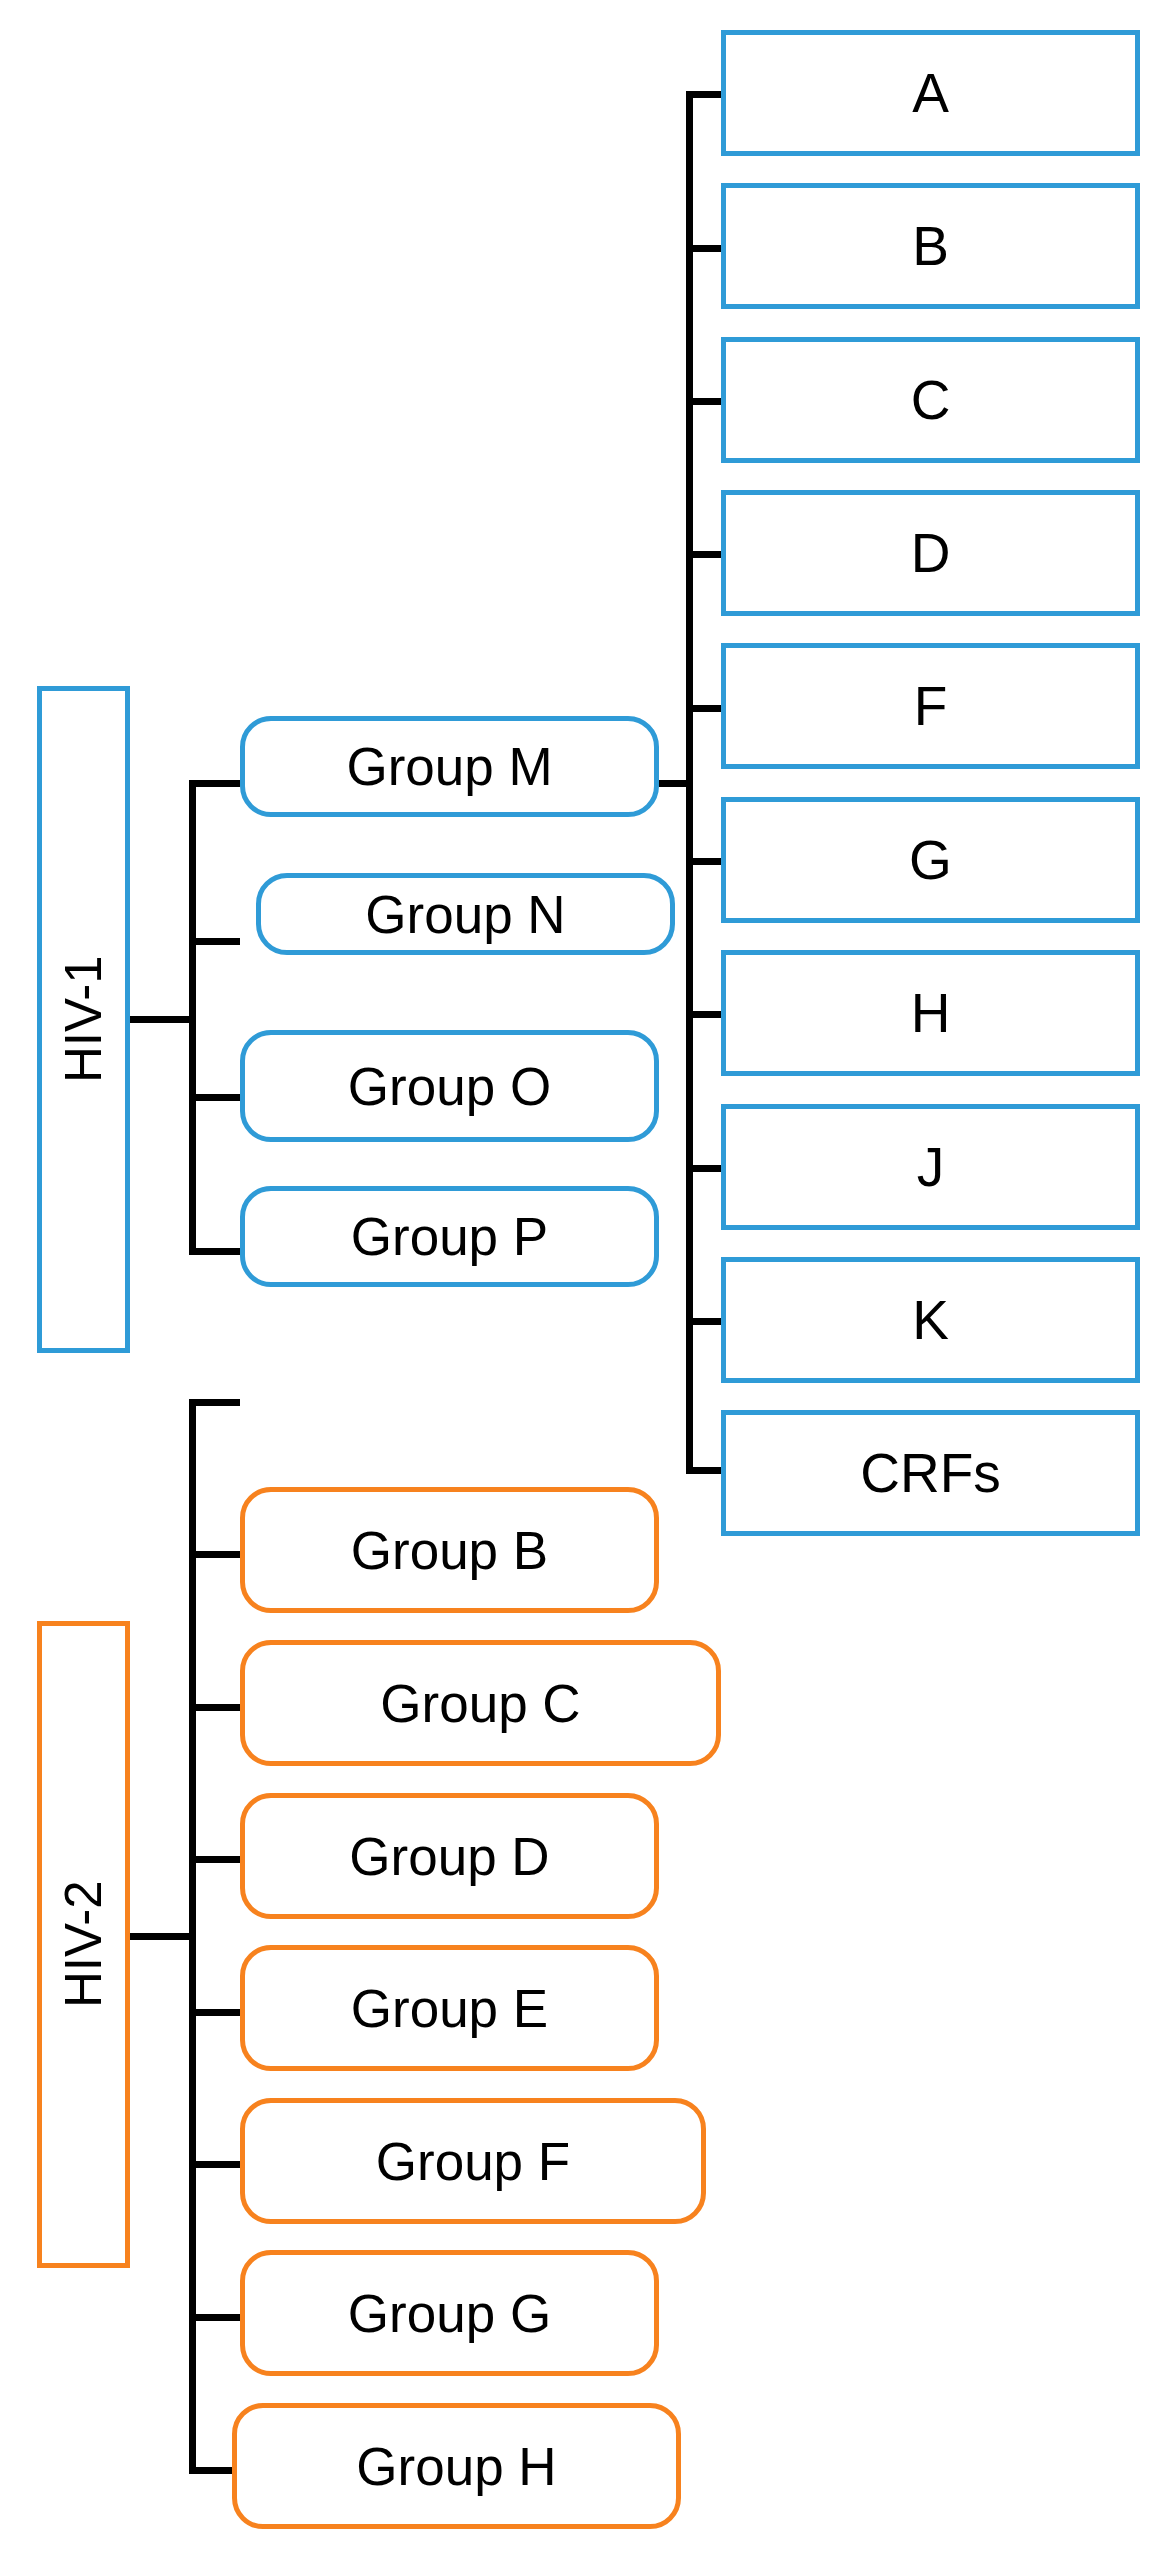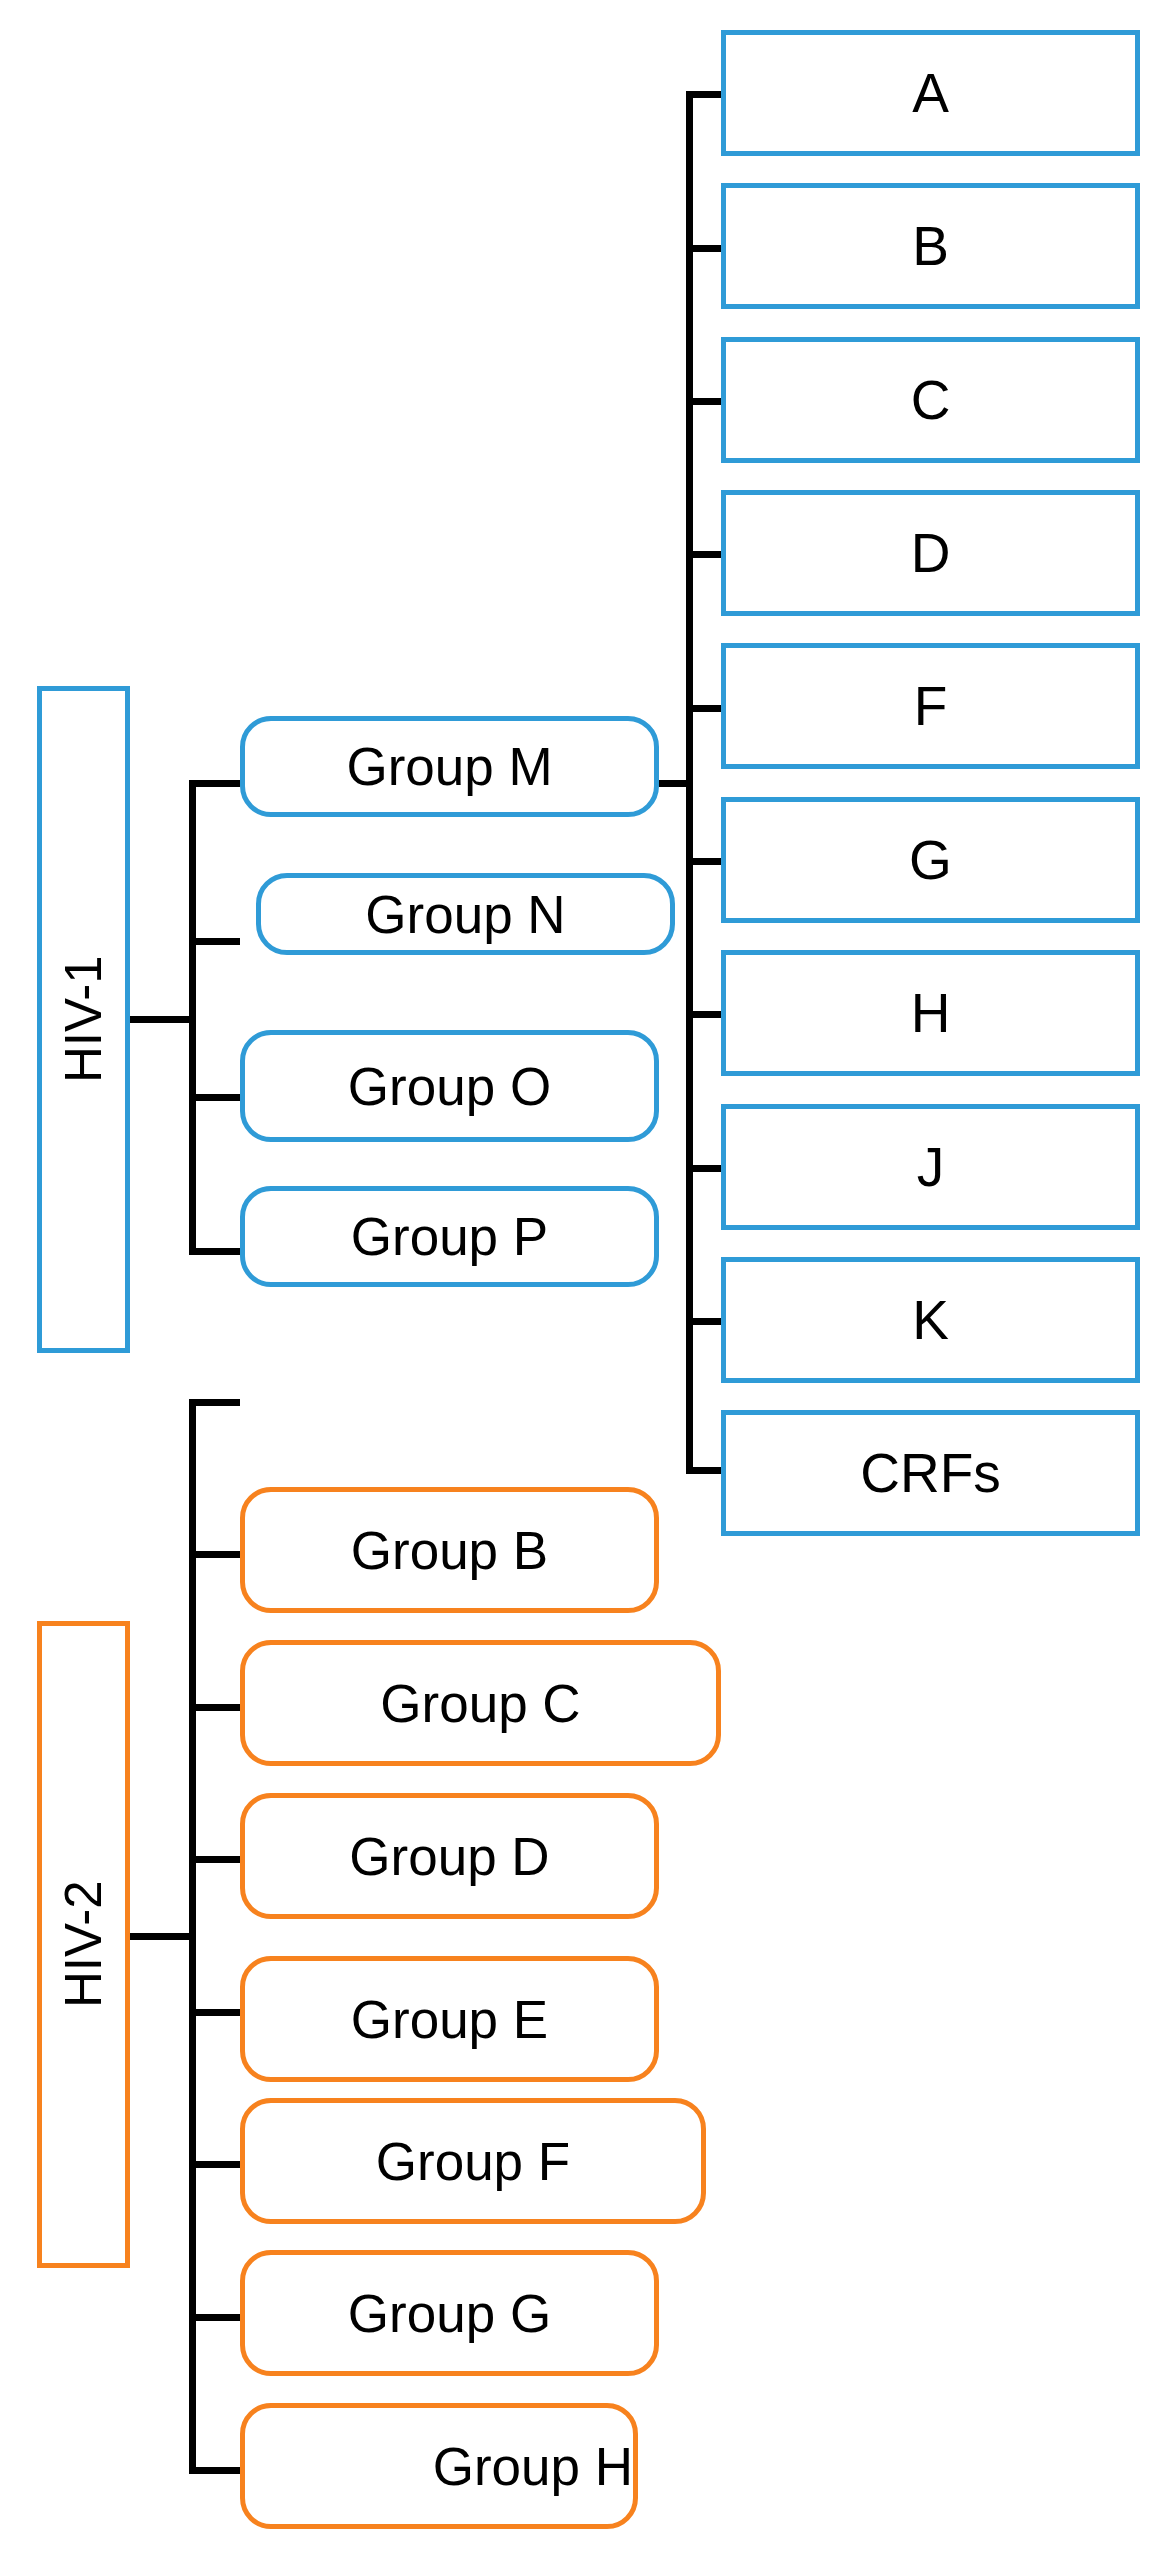--- a/index.html
+++ b/index.html
@@ -149,27 +149,27 @@
 
   <div class="node orange fs-group" style="left:240px; top:1487px; width:419px; height:126px;">
     <span class="label">Group B</span>
   </div>
   <div class="node orange fs-group" style="left:240px; top:1640px; width:481px; height:126px;">
     <span class="label">Group C</span>
   </div>
   <div class="node orange fs-group" style="left:240px; top:1793px; width:419px; height:126px;">
     <span class="label">Group D</span>
   </div>
-  <div class="node orange fs-group" style="left:240px; top:1945px; width:419px; height:126px;margin-top:11px;">
+  <div class="node orange fs-group" style="left:240px; top:1945px; width:419px; height:126px;">
     <span class="label">Group E</span>
   </div>
   <div class="node orange fs-group" style="left:240px; top:2098px; width:466px; height:126px;">
     <span class="label">Group F</span>
   </div>
   <div class="node orange fs-group" style="left:240px; top:2250px; width:419px; height:126px;">
     <span class="label">Group G</span>
   </div>
-  <div class="node orange fs-group" style="left:240px; top:2403px; width:398px; height:126px;justify-content:flex-end;">
+  <div class="node orange fs-group" style="left:232px; top:2403px; width:449px; height:126px;">
     <span class="label">Group H</span>
   </div>
 
 </div>
 
 
 </body></html>

